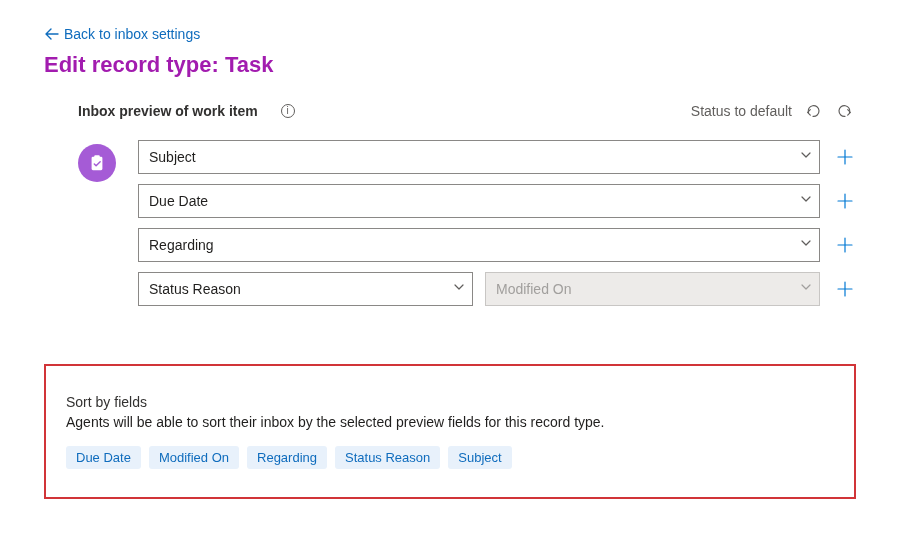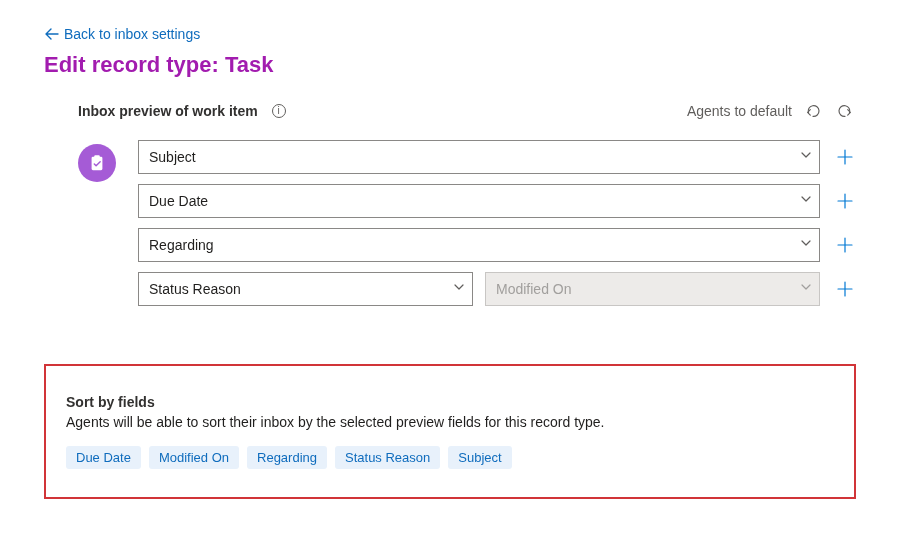--- a/index.html
+++ b/index.html
@@ -32,21 +32,21 @@
   .back-arrow svg{display:block;}
   h1.page-title{
     margin:4px 0 22px 0;
     font-size:22px;font-weight:600;color:#a21caf;
   }
   .content{padding-left:34px;}
   .section-header{
     display:flex;align-items:center;justify-content:space-between;
     margin-bottom:18px;
   }
-  .section-title-wrap{display:flex;align-items:center;gap:14px;}
+  .section-title-wrap{display:flex;align-items:center;gap:23px;}
   .section-title{font-size:14px;font-weight:600;}
   .info-icon{
     width:14px;height:14px;border:1px solid var(--muted);border-radius:50%;
     display:inline-flex;align-items:center;justify-content:center;
     font-size:10px;line-height:1;color:var(--muted);font-style:normal;
     font-family:"Segoe UI",Arial,sans-serif;
   }
   .reset-group{display:flex;align-items:center;gap:10px;color:var(--muted);}
   .reset-label{font-size:14px;cursor:pointer;}
   .icon-btn{
@@ -90,21 +90,21 @@
     background:none;border:none;cursor:pointer;color:var(--blue);
     padding:0;flex-shrink:0;
   }
   .plus-btn svg{display:block;}
   
   .sort-wrap{
     margin-top:58px;
     border:2px solid var(--red);
     padding:28px 20px 28px 20px;
   }
-  .sort-title{font-size:14px;font-weight:700;margin:0 0 4px 0;}
+  .sort-title{font-size:14px;font-weight:400;margin:0 0 4px 0;}
   .sort-desc{font-size:14px;color:#201f1e;margin:2px 0 16px 0;}
   .chips{display:flex;flex-wrap:wrap;gap:8px;}
   .chip{
     background:var(--chip-bg);color:var(--blue-text);
     font-size:13px;padding:4px 10px;border-radius:3px;
     cursor:pointer;
   }
 </style>
 </head>
 <body>
@@ -123,21 +123,21 @@
   <h1 class="page-title">Edit record type: Task</h1>
 
   <div class="content">
 
     <div class="section-header">
       <div class="section-title-wrap">
         <span class="section-title">Inbox preview of work item</span>
         <span class="info-icon">i</span>
       </div>
       <div class="reset-group">
-        <span class="reset-label">Agents to default</span>
+        <span class="reset-label">Status to default</span>
         <button class="icon-btn">
           <span>
             <svg width="18" height="18" viewBox="0 0 20 20" fill="none">
               <path d="M5 12 A6 6 0 1 1 10 16" stroke="currentColor" stroke-width="1.3" stroke-linecap="round"></path>
               <path d="M7 8 L4 11 L7 14" stroke="currentColor" stroke-width="1.3" stroke-linecap="round" stroke-linejoin="round" transform="translate(0 0.5)"></path>
             </svg>
           </span>
         </button>
         <button class="icon-btn">
           <span>

